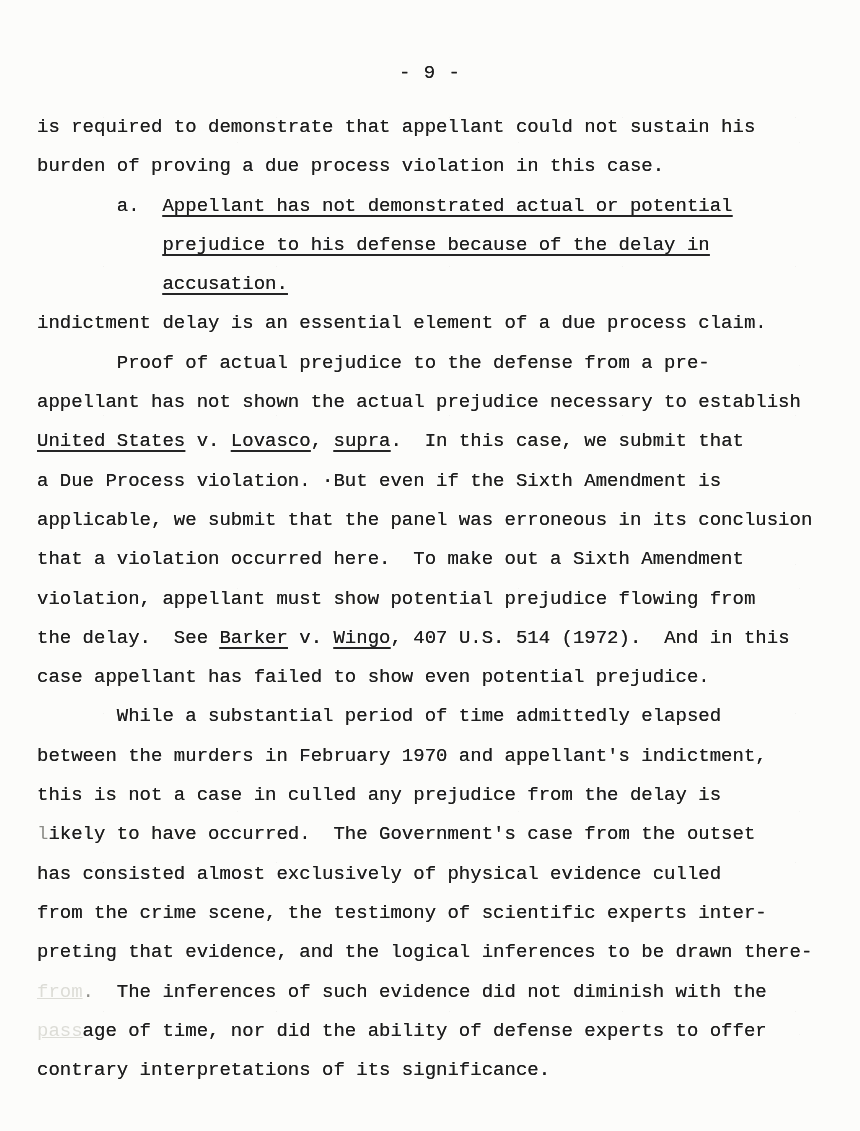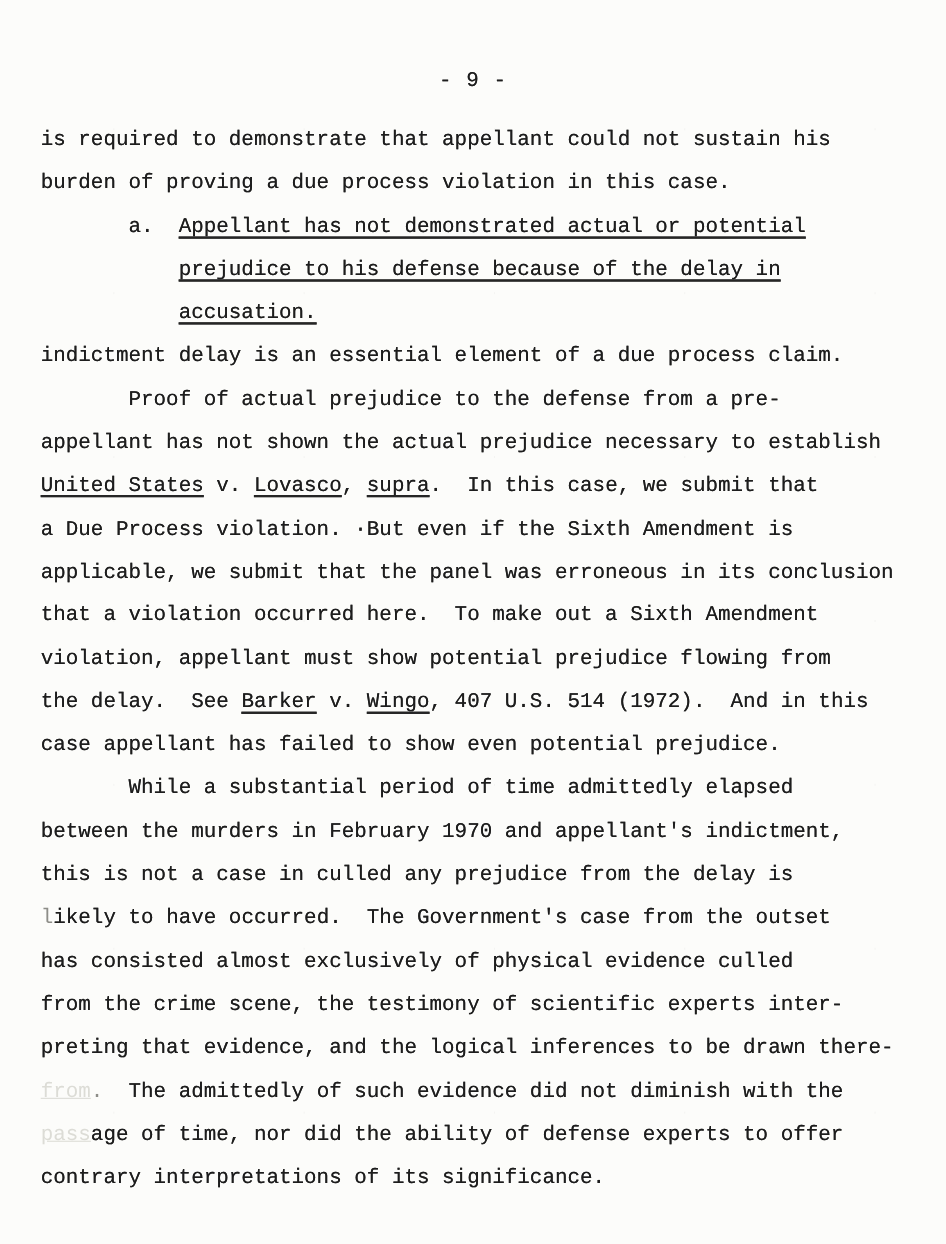--- a/index.html
+++ b/index.html
@@ -84,16 +84,16 @@
     <div class="line"><span>violation, appellant must show potential prejudice flowing from</span></div>
     <div class="line"><span>the delay.  See </span><span class="u">Barker</span><span> v. </span><span class="u">Wingo</span><span>, 407 U.S. 514 (1972).  And in this</span></div>
     <div class="line"><span>case appellant has failed to show even potential prejudice.</span></div>
     <div class="line"><span>       While a substantial period of time admittedly elapsed</span></div>
     <div class="line"><span>between the murders in February 1970 and appellant's indictment,</span></div>
     <div class="line"><span>this is not a case in culled any prejudice from the delay is</span></div>
     <div class="line"><span class="faded-mid">l</span><span>ikely to have occurred.  The Government's case from the outset</span></div>
     <div class="line"><span>has consisted almost exclusively of physical evidence culled</span></div>
     <div class="line"><span>from the crime scene, the testimony of scientific experts inter-</span></div>
     <div class="line"><span>preting that evidence, and the logical inferences to be drawn there-</span></div>
-    <div class="line"><span class="faded-high">from</span><span class="faded-mid">.</span><span>  The admittedly of such evidence did not diminish with the</span></div>
+    <div class="line"><span class="faded-high">from</span><span class="faded-mid">.</span><span>  The inferences of such evidence did not diminish with the</span></div>
     <div class="line"><span class="faded-high">pass</span><span>age of time, nor did the ability of defense experts to offer</span></div>
     <div class="line"><span>contrary interpretations of its significance.</span></div>
   </div>
 
 </body></html>

